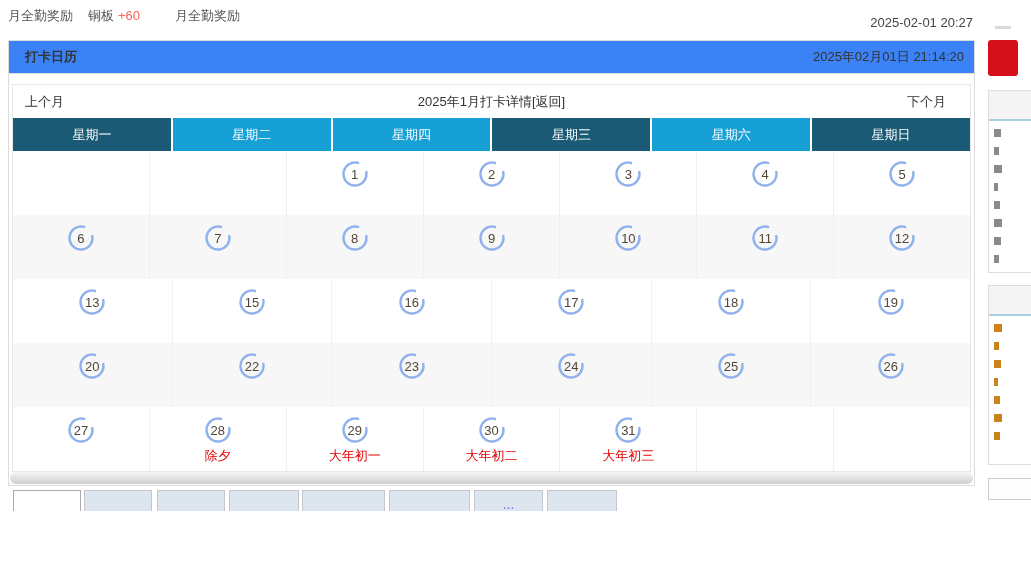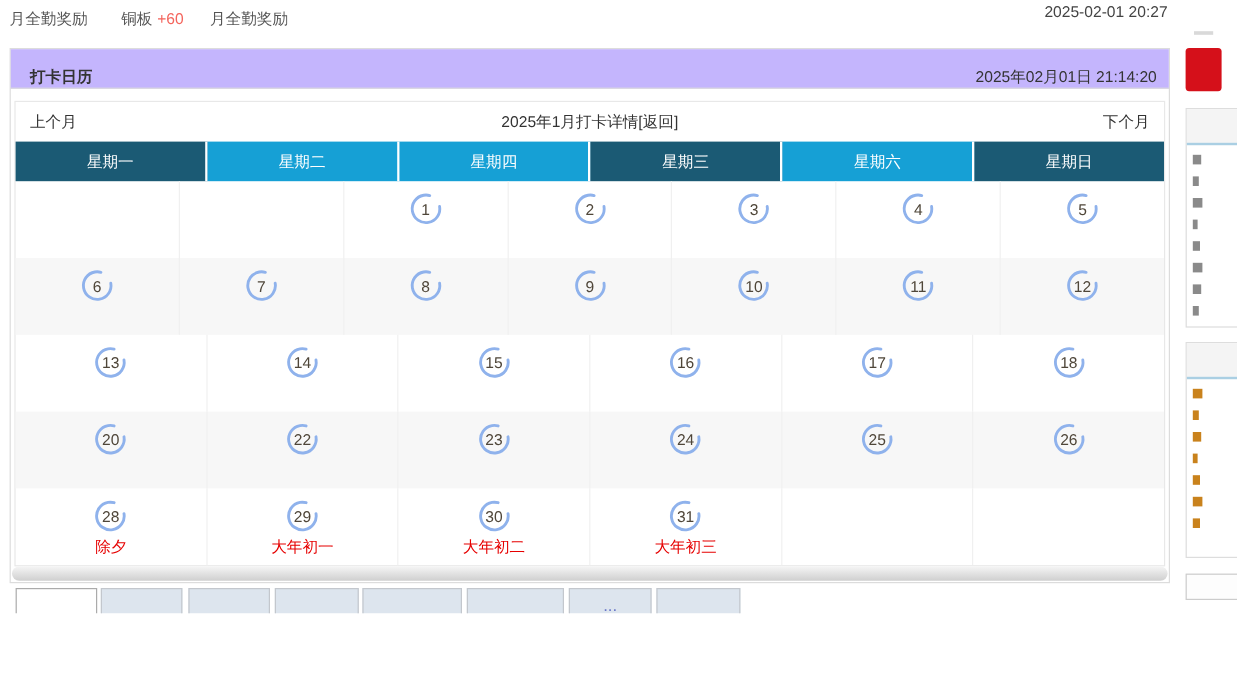--- a/index.html
+++ b/index.html
@@ -1,36 +1,36 @@
 <!DOCTYPE html>
 <html><head>
 <meta charset="utf-8">
 <style>
   html,body{margin:0;padding:0;background:#fff;}
   body{width:1031px;height:570px;position:relative;overflow:hidden;
        font-family:"Liberation Sans","DejaVu Sans",sans-serif;color:#333;font-size:13px;}
   
   .topbar{position:absolute;left:0;top:0;width:1031px;height:30px;}
   .topbar .t-item{position:absolute;top:7px;color:#555;}
-  .t1{left:8px;} .t2{left:101px;} .t3{left:175px;}
+  .t1{left:8px;} .t2{left:88px;} .t3{left:175px;}
   .coin-delta{color:#f4645c;margin-left:4px;}
-  .t-date{position:absolute;top:2px;right:58px;color:#444;}
+  .t-date{position:absolute;top:15px;right:58px;color:#444;}
   .top-dash{position:absolute;left:995px;top:26px;width:16px;height:3px;background:#d9d9d9;}
   
   .panel{position:absolute;left:8px;top:40px;width:965px;height:444px;
          border:1px solid #dcdcdc;background:#fff;}
-  .panel-hd{height:32px;background:#c4b5fd;border-bottom:1px solid #dcdcdc;
-            display:flex;align-items:flex-end;justify-content:space-between;padding:0 10px 0 16px;}
+  .panel-hd{height:32px;background:#3b82f6;border-bottom:1px solid #dcdcdc;
+            display:flex;align-items:center;justify-content:space-between;padding:0 10px 0 16px;}
   .panel-title{font-weight:700;color:#333;}
   .panel-date{color:#333;}
   
   .cal-card{position:absolute;left:3px;top:43px;width:957px;border:1px solid #e8e8e8;background:#fff;}
   .cal-nav{height:33px;display:flex;align-items:center;position:relative;}
   .nav-prev{position:absolute;left:12px;cursor:pointer;}
-  .nav-next{position:absolute;right:12px;cursor:pointer;}
+  .nav-next{position:absolute;right:24px;cursor:pointer;}
   .nav-title{width:100%;text-align:center;}
   .nav-title span{cursor:pointer;}
   .week-row{display:flex;height:33px;}
   .week-cell{flex:1;color:#fff;text-align:center;line-height:33px;border-right:2px solid #fff;}
   .week-cell:last-child{border-right:none;}
   .week-cell.dark{background:#1b5a74;}
   .week-cell.blue{background:#16a0d5;}
   .cal-row{display:flex;height:64px;}
   .cal-row.alt{background:#f7f7f7;}
   .cal-cell{flex:1;border-right:1px solid #f0f0f0;display:flex;flex-direction:column;
@@ -199,28 +199,20 @@
                 <circle cx="14" cy="14" r="11.5" fill="none" stroke="#8fb2ec" stroke-width="2.4" stroke-linecap="round" stroke-dasharray="59 13.3" transform="rotate(-10 14 14)"></circle>
               </svg>
               <span class="day-num">13</span>
             </div>
           </div>
           <div class="cal-cell">
             <div class="day-badge">
               <svg width="28" height="28" viewBox="0 0 28 28">
                 <circle cx="14" cy="14" r="11.5" fill="none" stroke="#8fb2ec" stroke-width="2.4" stroke-linecap="round" stroke-dasharray="59 13.3" transform="rotate(-10 14 14)"></circle>
               </svg>
-              <span class="day-num">14</span>
-            </div>
-          </div>
-          <div class="cal-cell">
-            <div class="day-badge">
-              <svg width="28" height="28" viewBox="0 0 28 28">
-                <circle cx="14" cy="14" r="11.5" fill="none" stroke="#8fb2ec" stroke-width="2.4" stroke-linecap="round" stroke-dasharray="59 13.3" transform="rotate(-10 14 14)"></circle>
-              </svg>
               <span class="day-num">15</span>
             </div>
           </div>
           <div class="cal-cell">
             <div class="day-badge">
               <svg width="28" height="28" viewBox="0 0 28 28">
                 <circle cx="14" cy="14" r="11.5" fill="none" stroke="#8fb2ec" stroke-width="2.4" stroke-linecap="round" stroke-dasharray="59 13.3" transform="rotate(-10 14 14)"></circle>
               </svg>
               <span class="day-num">16</span>
             </div>
@@ -234,20 +226,28 @@
             </div>
           </div>
           <div class="cal-cell">
             <div class="day-badge">
               <svg width="28" height="28" viewBox="0 0 28 28">
                 <circle cx="14" cy="14" r="11.5" fill="none" stroke="#8fb2ec" stroke-width="2.4" stroke-linecap="round" stroke-dasharray="59 13.3" transform="rotate(-10 14 14)"></circle>
               </svg>
               <span class="day-num">18</span>
             </div>
           </div>
+          <div class="cal-cell">
+            <div class="day-badge">
+              <svg width="28" height="28" viewBox="0 0 28 28">
+                <circle cx="14" cy="14" r="11.5" fill="none" stroke="#8fb2ec" stroke-width="2.4" stroke-linecap="round" stroke-dasharray="59 13.3" transform="rotate(-10 14 14)"></circle>
+              </svg>
+              <span class="day-num">19</span>
+            </div>
+          </div>
         </div>
         <div class="cal-row alt">
           <div class="cal-cell">
             <div class="day-badge">
               <svg width="28" height="28" viewBox="0 0 28 28">
                 <circle cx="14" cy="14" r="11.5" fill="none" stroke="#8fb2ec" stroke-width="2.4" stroke-linecap="round" stroke-dasharray="59 13.3" transform="rotate(-10 14 14)"></circle>
               </svg>
               <span class="day-num">20</span>
             </div>
           </div>
@@ -286,20 +286,28 @@
           <div class="cal-cell">
             <div class="day-badge">
               <svg width="28" height="28" viewBox="0 0 28 28">
                 <circle cx="14" cy="14" r="11.5" fill="none" stroke="#8fb2ec" stroke-width="2.4" stroke-linecap="round" stroke-dasharray="59 13.3" transform="rotate(-10 14 14)"></circle>
               </svg>
               <span class="day-num">26</span>
             </div>
           </div>
         </div>
         <div class="cal-row">
+          <div class="cal-cell">
+            <div class="day-badge">
+              <svg width="28" height="28" viewBox="0 0 28 28">
+                <circle cx="14" cy="14" r="11.5" fill="none" stroke="#8fb2ec" stroke-width="2.4" stroke-linecap="round" stroke-dasharray="59 13.3" transform="rotate(-10 14 14)"></circle>
+              </svg>
+              <span class="day-num">27</span>
+            </div>
+          </div>
           <div class="cal-cell">
             <div class="day-badge">
               <svg width="28" height="28" viewBox="0 0 28 28">
                 <circle cx="14" cy="14" r="11.5" fill="none" stroke="#8fb2ec" stroke-width="2.4" stroke-linecap="round" stroke-dasharray="59 13.3" transform="rotate(-10 14 14)"></circle>
               </svg>
               <span class="day-num">28</span>
             </div>
             <span class="day-label">除夕</span>
           </div>
           <div class="cal-cell">

